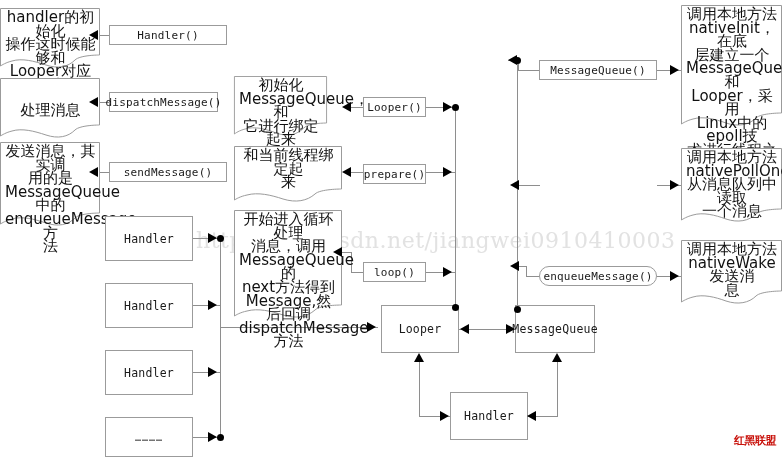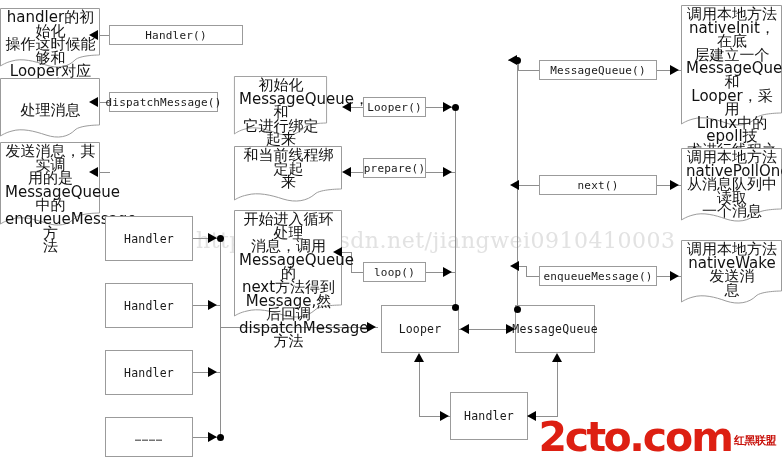--- a/index.html
+++ b/index.html
@@ -178,28 +178,29 @@
     <svg class="note-svg" viewBox="0 0 100 86" preserveAspectRatio="none">
       <path d="M0.5,0.5 L99.5,0.5 L99.5,71 C99.5,71 80,71 75,76 C68,83 58,85 46,81 C34,77 22,74 12,77 C6,78.5 2,81 0.5,82 Z" fill="#ffffff" stroke="#9b9b9b" stroke-width="1"></path>
     </svg>
     <div class="note-text">发送消息，其实调
 用的是
 MessageQueue中的
 enqueueMessage方
 法</div>
   </div>
 
-  <div class="box" style="left:109px; top:25px; width:134px; height:20px;">Handler()</div>
+  <div class="box" style="left:109px; top:25px; width:118px; height:20px;">Handler()</div>
   <div class="hline" style="left:98px; top:35px; width:12px;"></div>
   <div class="arrow left" style="left:89px; top:30px;"></div>
 
   <div class="box" style="left:109px; top:92px; width:109px; height:20px;">dispatchMessage()</div>
   <div class="hline" style="left:98px; top:102px; width:12px;"></div>
   <div class="arrow left" style="left:89px; top:97px;"></div>
 
+  <div class="box" style="left:109px; top:162px; width:118px; height:20px;">sendMessage()</div>
   <div class="hline" style="left:98px; top:172px; width:12px;"></div>
   <div class="arrow left" style="left:89px; top:167px;"></div>
 
   <div class="box entity" style="left:105px; top:216px; width:88px; height:45px;">Handler</div>
   <div class="box entity" style="left:105px; top:283px; width:88px; height:45px;">Handler</div>
   <div class="box entity" style="left:105px; top:350px; width:88px; height:45px;">Handler</div>
   <div class="box entity" style="left:105px; top:417px; width:88px; height:40px; font-size:10px; letter-spacing:1px;">…………</div>
 
   <div class="vline" style="left:220px; top:238px; height:200px;"></div>
   <div class="hline" style="left:193px; top:238px; width:28px;"></div>
@@ -246,21 +247,21 @@
 来</div>
   </div>
 
   <div class="box" style="left:363px; top:97px; width:63px; height:20px;">Looper()</div>
   <div class="hline" style="left:351px; top:107px; width:13px;"></div>
   <div class="arrow left" style="left:342px; top:102px;"></div>
   <div class="hline" style="left:426px; top:107px; width:30px;"></div>
   <div class="arrow right" style="left:443px; top:102px;"></div>
   <div class="dot" style="left:452px; top:103.5px;"></div>
 
-  <div class="box" style="left:363px; top:158px; width:63px; height:20px;">prepare()</div>
+  <div class="box" style="left:363px; top:164px; width:63px; height:20px;">prepare()</div>
   <div class="hline" style="left:351px; top:172px; width:13px;"></div>
   <div class="arrow left" style="left:342px; top:167px;"></div>
   <div class="hline" style="left:426px; top:172px; width:30px;"></div>
   <div class="arrow right" style="left:443px; top:167px;"></div>
 
   <div class="box" style="left:363px; top:262px; width:63px; height:20px;">loop()</div>
   <div class="hline" style="left:351px; top:272px; width:13px;"></div>
   <div class="vline" style="left:351px; top:252px; height:21px;"></div>
   <div class="hline" style="left:342px; top:252px; width:10px;"></div>
   <div class="arrow left" style="left:333px; top:247px;"></div>
@@ -272,27 +273,26 @@
 
   <div class="box" style="left:539px; top:60px; width:118px; height:20px;">MessageQueue()</div>
   <div class="hline" style="left:518px; top:70px; width:22px;"></div>
   <div class="vline" style="left:518px; top:60px; height:11px;"></div>
   <div class="hline" style="left:508px; top:60px; width:11px;"></div>
   <div class="arrow left" style="left:508px; top:55px;"></div>
   <div class="dot" style="left:514px; top:56.5px;"></div>
   <div class="hline" style="left:657px; top:70px; width:24px;"></div>
   <div class="arrow right" style="left:670px; top:65px;"></div>
 
-  <div class="box" style="left:539px; top:175px; width:118px; height:20px;">next()</div>
   <div class="hline" style="left:518px; top:185px; width:22px;"></div>
   <div class="arrow left" style="left:510px; top:180px;"></div>
   <div class="hline" style="left:657px; top:185px; width:24px;"></div>
   <div class="arrow right" style="left:670px; top:180px;"></div>
 
-  <div class="box" style="left:539px; top:266px; width:118px; height:20px;">enqueueMessage()</div>
+  <div class="box" style="left:539px; top:266px; width:118px; height:20px;border-radius:10px;">enqueueMessage()</div>
   <div class="hline" style="left:526px; top:276px; width:14px;"></div>
   <div class="vline" style="left:526px; top:266px; height:11px;"></div>
   <div class="hline" style="left:518px; top:266px; width:9px;"></div>
   <div class="arrow left" style="left:510px; top:261px;"></div>
   <div class="hline" style="left:657px; top:276px; width:24px;"></div>
   <div class="arrow right" style="left:670px; top:271px;"></div>
 
   <div class="vline" style="left:517px; top:58px; height:252px;"></div>
   <div class="dot" style="left:514px; top:306px;"></div>
 
@@ -341,19 +341,18 @@
   <div class="hline" style="left:419px; top:416px; width:33px;"></div>
   <div class="arrow up" style="left:414px; top:353px;"></div>
   <div class="arrow right" style="left:440px; top:411px;"></div>
 
   <div class="vline" style="left:557px; top:358px; height:58px;"></div>
   <div class="hline" style="left:527px; top:416px; width:31px;"></div>
   <div class="arrow up" style="left:552px; top:353px;"></div>
   <div class="arrow left" style="left:527px; top:411px;"></div>
 
   <div class="logo">
-    <span class="logo-main"><span>2cto</span><span class="dotcom">.com</span></span>
     <span class="logo-side">
       <span class="logo-cn">红黑联盟</span>
     </span>
   </div>
 
 </div>
 
 </body></html>

